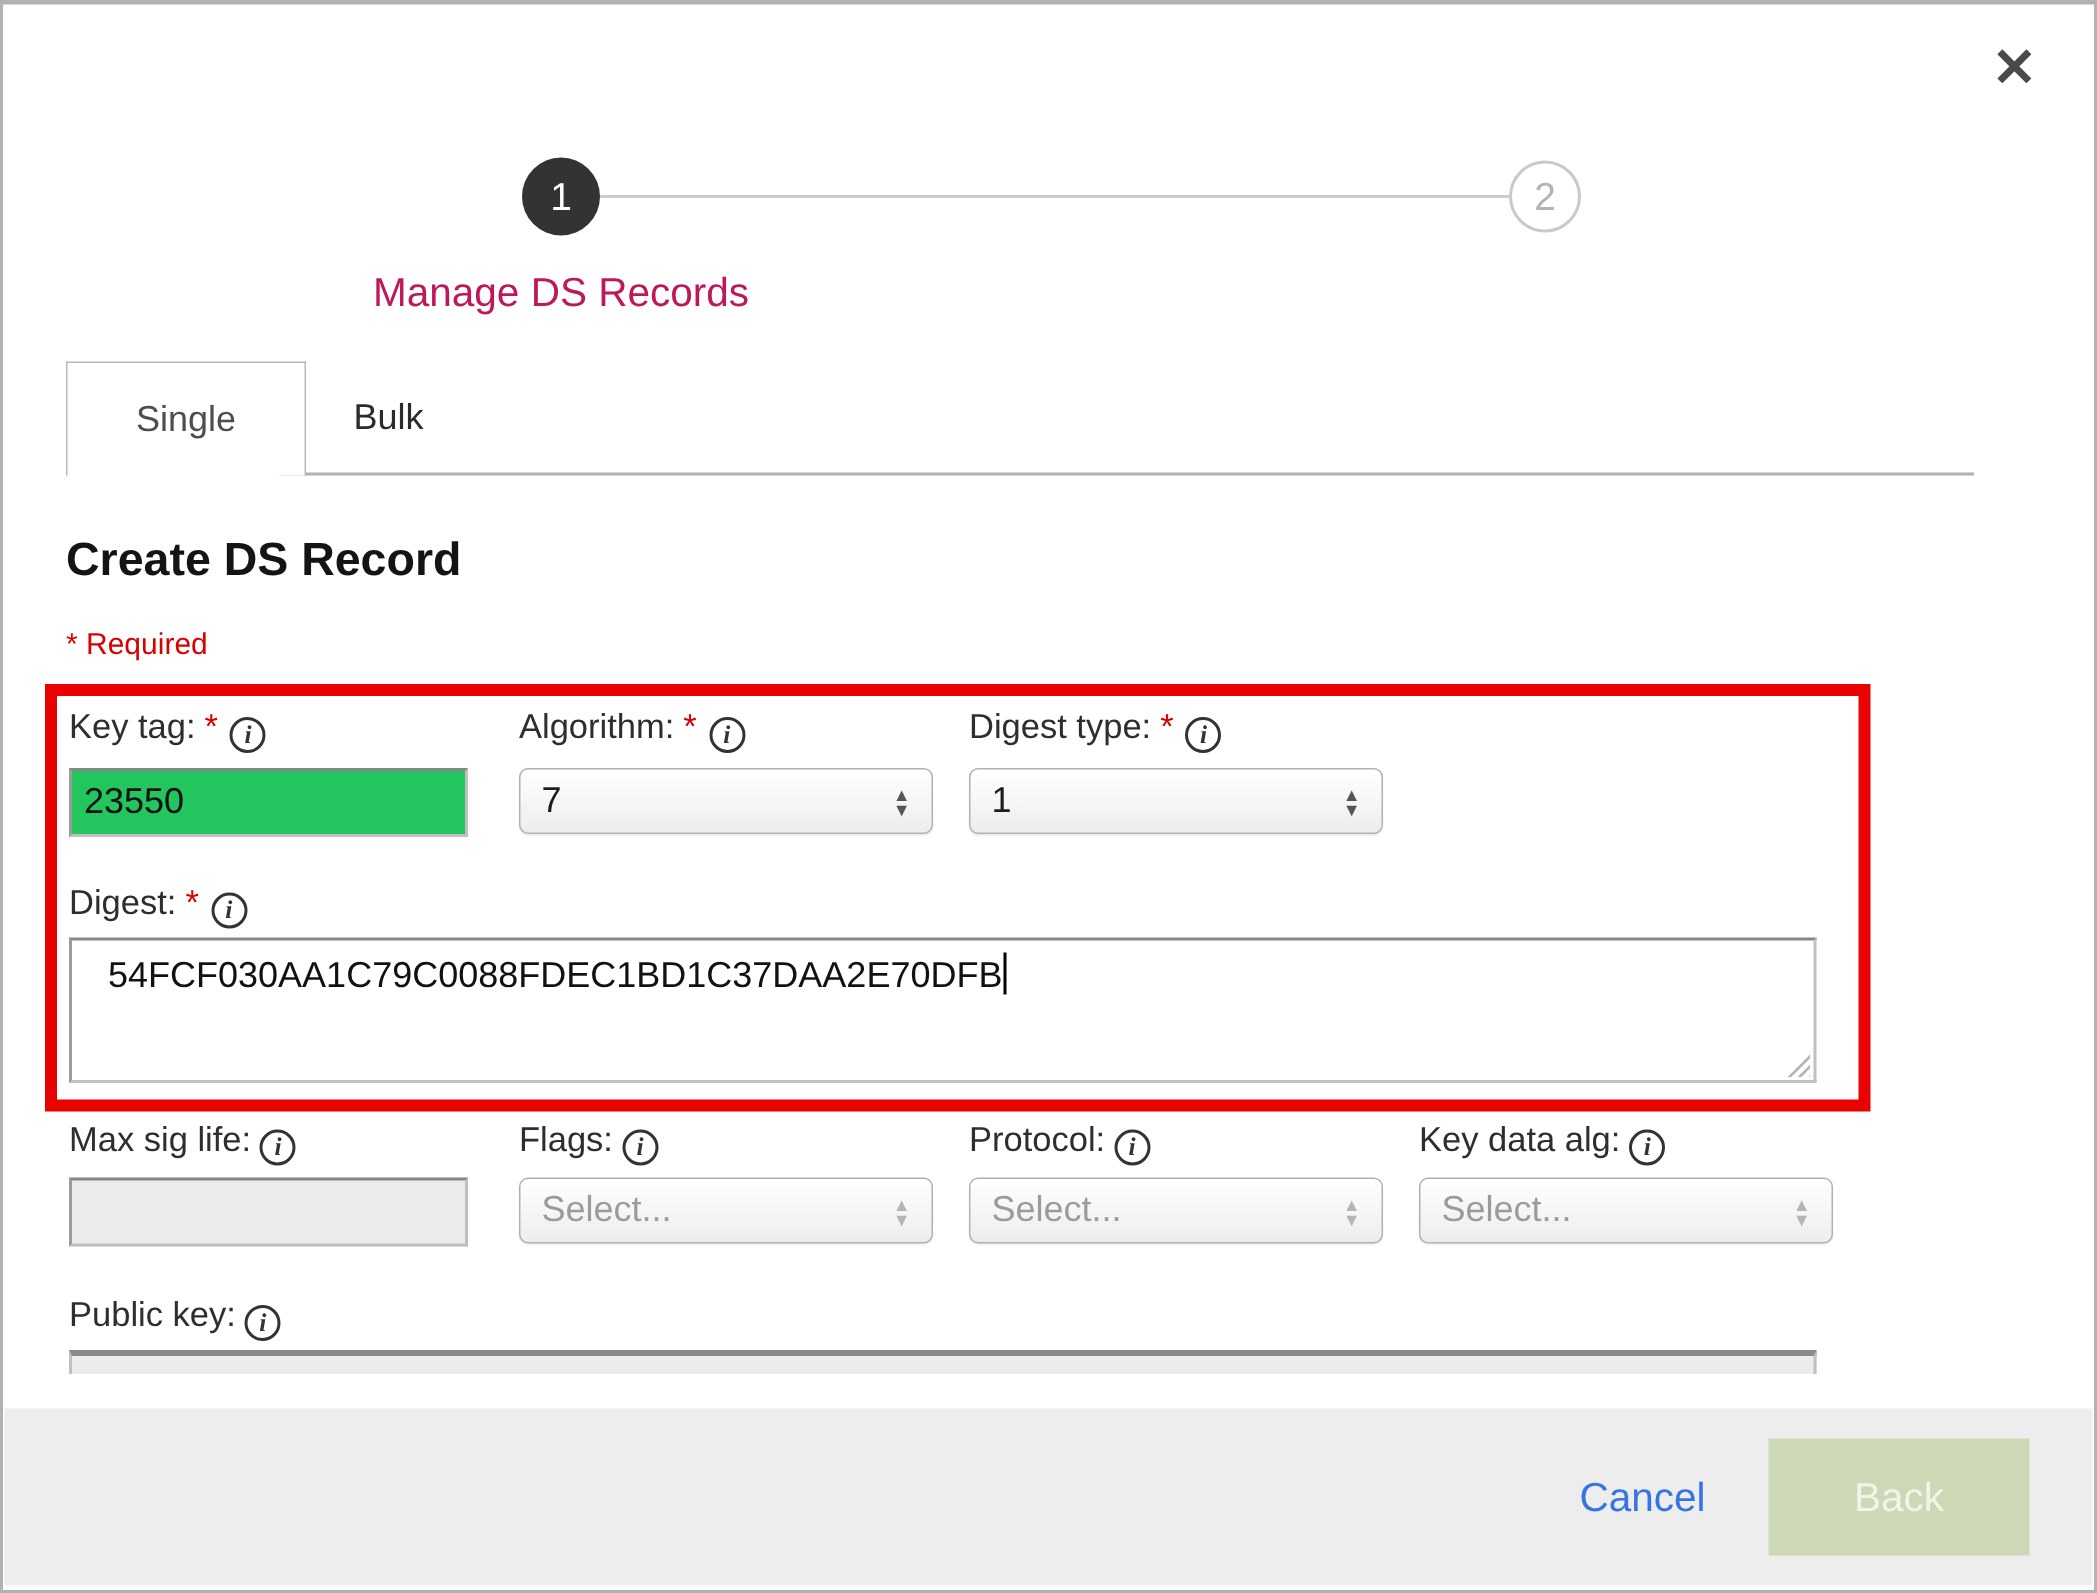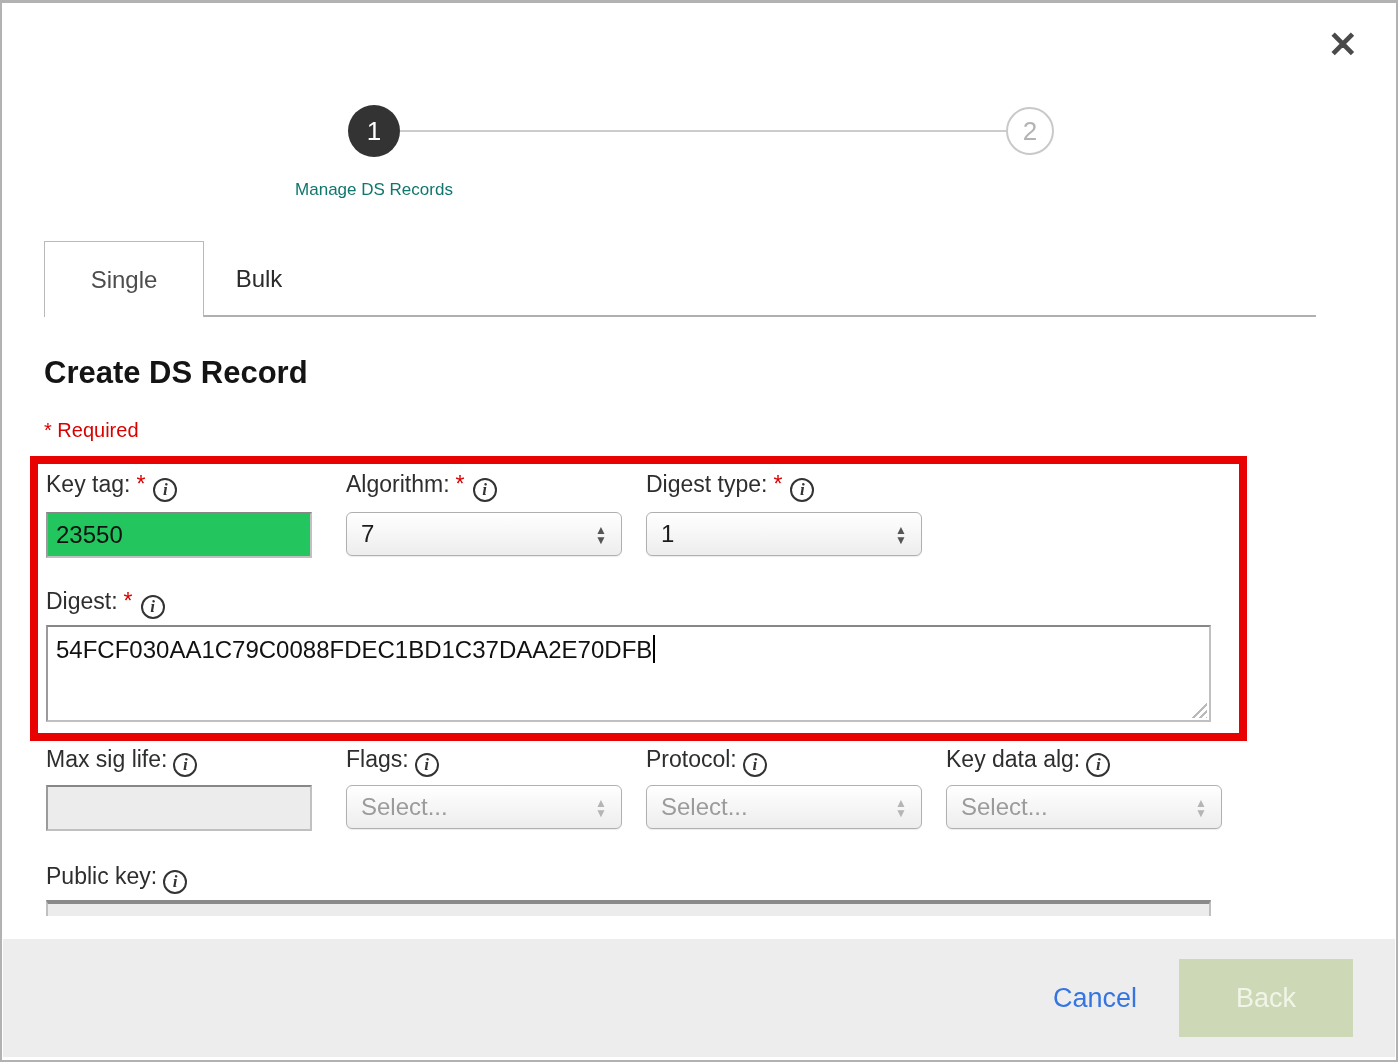--- a/index.html
+++ b/index.html
@@ -30,21 +30,21 @@
   .step-2 {
     left: 1004px; top: 104px; width: 48px; height: 48px;
     background: #fff; border: 2px solid #c9c9c9; color: #b3b3b3; line-height: 44px;
   }
   .step-connector {
     position: absolute; left: 398px; top: 127px; width: 606px; height: 2px;
     background: #cccccc;
   }
   .step-label {
     position: absolute; top: 177px; width: 340px; text-align: center;
-    font-size: 17px; color: #0f766e;
+    font-size: 27px; color: #be185d;
   }
   .step-label-1 { left: 202px; }
   .step-label-2 { left: 858px; }
 
   
   .tab {
     position: absolute; top: 238px; height: 76px; text-align: center;
     line-height: 76px; font-size: 24px; cursor: pointer; z-index: 2;
   }
   .tab-single {
@@ -109,21 +109,21 @@
     display: flex; flex-direction: column; justify-content: center;
     font-size: 12px; line-height: 10px; color: #555; letter-spacing: 0;
   }
   .select.placeholder { color: #9b9b9b; }
   .select.placeholder .arrows { color: #b5b5b5; }
 
   
   .textarea {
     position: absolute; left: 44px; top: 622px; width: 1165px; height: 97px;
     border: 2px solid #c0c0c0; border-top-color: #878787; border-left-color: #9b9b9b;
-    background: #fff; font-size: 24px; padding: 8px 8px; color: #111;
+    background: #fff; font-size: 24px; padding: 8px 24px; color: #111;
     cursor: text;
   }
   .caret {
     display: inline-block; width: 2px; height: 28px; background: #000;
     vertical-align: -5px; margin-left: 1px;
   }
   .resize-handle {
     position: absolute; right: 2px; bottom: 2px; width: 17px; height: 17px;
     background: repeating-linear-gradient(135deg, transparent 0 3px, #b9b9b9 3px 5px);
     clip-path: polygon(100% 0, 100% 100%, 0 100%);

